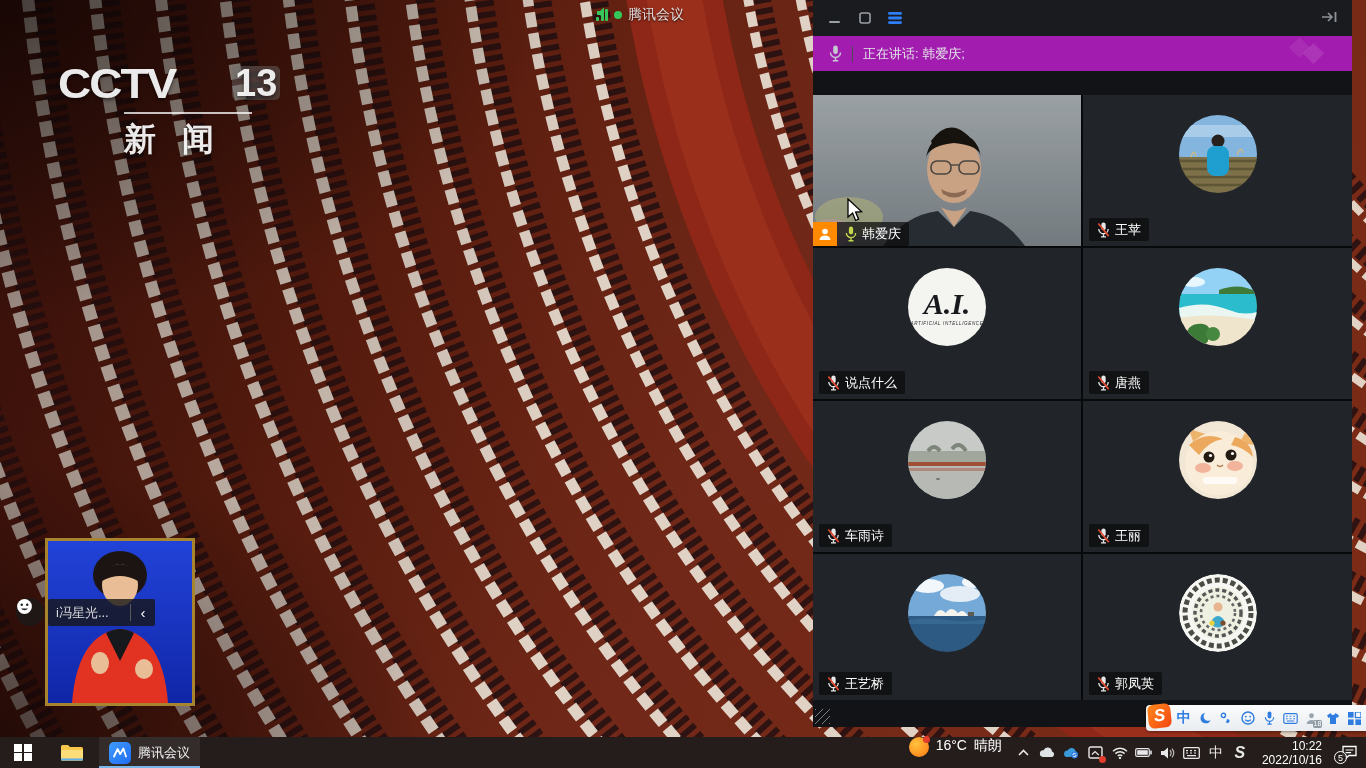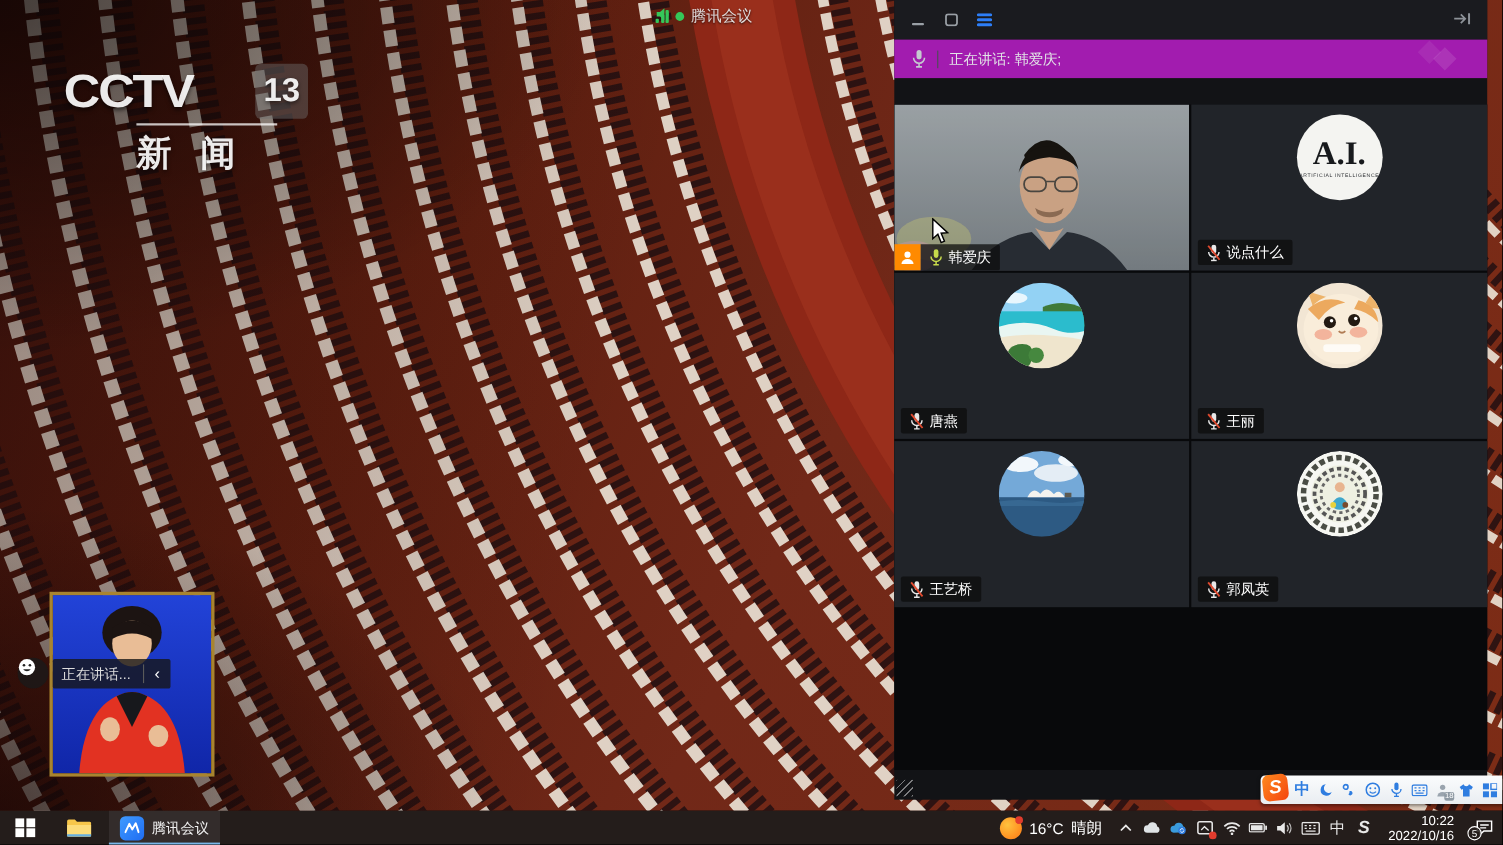--- a/index.html
+++ b/index.html
@@ -15,22 +15,22 @@
   .hall .vignette{position:absolute;inset:0;pointer-events:none;
     background:
       radial-gradient(900px 520px at 0% 0%, rgba(0,0,0,.55), transparent 62%),
       radial-gradient(760px 460px at 0% 100%, rgba(15,4,4,.62), transparent 60%),
       linear-gradient(100deg, rgba(35,9,7,.38), transparent 42%);}
 
   
   .cctv{left:58px;top:56px;color:rgba(252,252,252,.93);text-shadow:0 2px 4px rgba(0,0,0,.55);}
   .cctv .row1{display:flex;align-items:center;gap:47px;}
   .cctv .word{font-size:46px;font-weight:bold;letter-spacing:-2px;transform:scaleY(.92);}
-  .cctv .num{margin-left:10px;width:48px;height:50px;border-radius:5px;background:rgba(110,110,110,.45);
-    display:flex;align-items:center;justify-content:center;font-size:30px;font-weight:bold;}
+  .cctv .num{margin-left:10px;width:48px;height:34px;border-radius:5px;background:rgba(110,110,110,.45);
+    display:flex;align-items:center;justify-content:center;font-size:38px;font-weight:bold;}
   .cctv .row2{margin-top:2px;margin-left:66px;font-size:32px;font-weight:bold;letter-spacing:26px;
     border-top:2px solid rgba(255,255,255,.75);padding-top:4px;width:128px;text-align:left;}
 
   
   .share-ind{left:596px;top:6px;display:flex;align-items:center;gap:6px;
     color:rgba(235,235,235,.92);font-size:14px;text-shadow:0 1px 2px rgba(0,0,0,.8);}
   .sigbars{display:flex;align-items:flex-end;gap:1.5px;height:12px;}
   .sigbars i{display:block;width:3px;background:#35c759;border-radius:1px;}
   .dot-green{width:8px;height:8px;border-radius:50%;background:#35c759;}
 
@@ -55,21 +55,21 @@
   .speakbar{position:absolute;left:0;top:36px;width:100%;height:35px;background:#a21caf;display:flex;align-items:center;}
   .speakbar .divider{width:1px;height:16px;background:#4a4e54;margin:0 10px 0 10px;}
   .speakbar .txt{color:#e2e4e7;font-size:13px;}
   .wm{position:absolute;right:16px;top:40px;width:44px;height:28px;}
   .wm i{position:absolute;width:15px;height:15px;background:rgba(255,255,255,.07);transform:rotate(45deg);}
   .wm i.b{left:14px;top:6px;background:rgba(255,255,255,.11);}
 
   .grid{position:absolute;left:0;top:95px;width:539px;height:605px;display:grid;
     grid-template-columns:268px 269px;grid-template-rows:151px 151px 151px 146px;gap:2px;background:#08090b;}
   .tile{position:relative;background:#212429;overflow:hidden;}
-  .avatar{position:absolute;left:50%;top:9px;transform:translateX(-50%);width:78px;height:78px;border-radius:50%;overflow:hidden;}
+  .avatar{position:absolute;left:50%;top:20px;transform:translateX(-50%);width:78px;height:78px;border-radius:50%;overflow:hidden;font-style:italic;}
   .nametag{position:absolute;left:6px;bottom:5px;height:23px;display:flex;align-items:center;gap:5px;
     background:rgba(12,12,12,.74);border-radius:2px;padding:0 8px;color:#fff;font-size:13px;white-space:nowrap;}
   .nametag-host{left:24px;bottom:0;height:24px;border-radius:0 2px 2px 0;}
   .hostbadge{position:absolute;left:0;bottom:0;width:24px;height:24px;background:#ff8a00;
     display:flex;align-items:center;justify-content:center;}
   .mic{display:flex;align-items:center;}
 
   .resize-corner{position:absolute;left:2px;bottom:3px;width:15px;height:15px;
     background:repeating-linear-gradient(135deg,rgba(255,255,255,.45) 0 1px,transparent 1px 5px);}
 
@@ -88,21 +88,21 @@
   
   .taskbar{left:0;top:737px;width:1366px;height:31px;background:#241d1b;display:flex;align-items:stretch;color:#eee;}
   .tb-start{width:46px;display:flex;align-items:center;justify-content:center;}
   .winlogo{display:grid;grid-template-columns:8px 8px;grid-template-rows:8px 8px;gap:1.5px;}
   .winlogo i{background:#fff;}
   .app{display:flex;align-items:center;gap:7px;padding:0 10px;position:relative;}
   .app.active{background:rgba(255,255,255,.07);}
   .app.active::after{content:"";position:absolute;left:0;bottom:0;width:100%;height:2px;background:#79b8ea;}
   .app .lbl{font-size:13px;color:#f0f0f0;white-space:nowrap;}
   .tb-right{margin-left:auto;display:flex;align-items:stretch;}
-  .weather{display:flex;align-items:center;gap:7px;padding:0 10px;}
+  .weather{display:flex;gap:7px;padding:0 10px;}
   .sun{position:relative;width:20px;height:20px;border-radius:50%;background:radial-gradient(circle at 35% 35%,#ffc23e,#ff8d1f 70%);}
   .sun::after{content:"";position:absolute;right:-1px;top:-1px;width:7px;height:7px;border-radius:50%;background:#e23c2d;}
   .weather .wtxt{font-size:14px;color:#fff;}
   .tray{display:flex;align-items:center;}
   .tray .ti{width:24px;height:31px;display:flex;align-items:center;justify-content:center;color:#e8e8e8;}
   .ime-zh{font-size:14px;color:#fff;}
   .sg-s{font-size:16px;font-weight:bold;font-style:italic;color:#ff5a1e;}
   .clock{display:flex;flex-direction:column;justify-content:center;align-items:flex-end;padding:0 10px;
     font-size:12px;line-height:14px;color:#fff;}
   .notif{position:relative;width:34px;display:flex;align-items:center;justify-content:center;}
@@ -225,21 +225,21 @@
 
     <div class="abs emoji-btn">
       <svg width="17" height="17" viewBox="0 0 17 17">
         <circle cx="8.5" cy="8.5" r="7.4" fill="#fff"></circle>
         <circle cx="5.8" cy="6.8" r="1.2" fill="#222"></circle>
         <circle cx="11.2" cy="6.8" r="1.2" fill="#222"></circle>
         <path d="M5 10.4a4.4 4.4 0 0 0 7 0z" fill="#222"></path>
       </svg>
     </div>
     <div class="abs comment-bar">
-      <span class="ph">正在讲话...</span>
+      <span class="ph">i冯星光...</span>
       <span class="sep"></span>
       <span class="collapse">‹</span>
     </div>
   </div>
 
   <div class="abs meet">
 
     <div class="meet-titlebar">
       <span class="tb-btn">
         <svg width="12" height="12" viewBox="0 0 12 12">
@@ -315,20 +315,44 @@
             <svg width="12" height="16" viewBox="0 0 13 17">
               <rect x="4.2" y="0.5" width="4.6" height="8.5" rx="2.3" fill="#c6d94b"></rect>
               <path d="M1.5 7.5a5 5 0 0 0 10 0" stroke="#c6d94b" stroke-width="1.5" fill="none"></path>
               <path d="M6.5 13v2.2M3.8 15.8h5.4" stroke="#c6d94b" stroke-width="1.5"></path>
             </svg>
           </span>
           <span>韩爱庆</span>
         </span>
       </div>
 
+      <div class="tile">
+        <span class="avatar">
+          <svg width="78" height="78" viewBox="0 0 78 78">
+            <rect width="78" height="44" fill="#84b5de"></rect>
+            <rect y="10" width="78" height="12" fill="#a9cce8"></rect>
+            <rect y="42" width="78" height="36" fill="#7c7148"></rect>
+            <path d="M0 46h78M0 54h78M0 62h78M0 70h78" stroke="#5f5636" stroke-width="2.5"></path>
+            <path d="M58 40 q4 -10 6 -2 M12 42 q3 -9 5 -1" stroke="#cbb98a" stroke-width="1.5" fill="none"></path>
+            <circle cx="39" cy="26" r="6.5" fill="#27211e"></circle>
+            <rect x="28" y="31" width="22" height="30" rx="8" fill="#1f9fd0"></rect>
+          </svg>
+        </span>
+        <span class="nametag">
+          <span class="mic">
+            <svg width="13" height="16" viewBox="0 0 13 17">
+              <rect x="4.2" y="0.5" width="4.6" height="8.5" rx="2.3" fill="#e8e8e8"></rect>
+              <path d="M1.5 7.5a5 5 0 0 0 10 0" stroke="#e8e8e8" stroke-width="1.4" fill="none"></path>
+              <path d="M6.5 13v2.2M3.8 15.8h5.4" stroke="#e8e8e8" stroke-width="1.4"></path>
+              <line x1="1" y1="1.5" x2="12" y2="15" stroke="#e04a2f" stroke-width="1.8"></line>
+            </svg>
+          </span>
+          <span>王苹</span>
+        </span>
+      </div>
 
       <div class="tile">
         <span class="avatar" style="background:#f4f4f1;display:flex;flex-direction:column;align-items:center;justify-content:center;">
           <span style="font-family:'Liberation Serif',serif;font-weight:bold;font-size:30px;color:#17191c;line-height:30px;">A.I.</span>
           <span style="font-size:4.6px;letter-spacing:.6px;color:#2c2f33;margin-top:2px;">ARTIFICIAL INTELLIGENCE</span>
         </span>
         <span class="nametag">
           <span class="mic">
             <svg width="13" height="16" viewBox="0 0 13 17">
               <rect x="4.2" y="0.5" width="4.6" height="8.5" rx="2.3" fill="#e8e8e8"></rect>
@@ -360,20 +384,44 @@
               <rect x="4.2" y="0.5" width="4.6" height="8.5" rx="2.3" fill="#e8e8e8"></rect>
               <path d="M1.5 7.5a5 5 0 0 0 10 0" stroke="#e8e8e8" stroke-width="1.4" fill="none"></path>
               <path d="M6.5 13v2.2M3.8 15.8h5.4" stroke="#e8e8e8" stroke-width="1.4"></path>
               <line x1="1" y1="1.5" x2="12" y2="15" stroke="#e04a2f" stroke-width="1.8"></line>
             </svg>
           </span>
           <span>唐燕</span>
         </span>
       </div>
 
+      <div class="tile">
+        <span class="avatar">
+          <svg width="78" height="78" viewBox="0 0 78 78">
+            <rect width="78" height="78" fill="#c7cac6"></rect>
+            <rect y="30" width="78" height="12" fill="#979d92" opacity=".8"></rect>
+            <path d="M20 30 q6 -8 12 0 M44 28 q7 -9 14 2" stroke="#7e857a" stroke-width="4" fill="none"></path>
+            <rect y="41" width="78" height="4" fill="#9e4f36"></rect>
+            <rect y="45" width="78" height="33" fill="#b7bab4"></rect>
+            <rect y="47" width="78" height="3" fill="#a8493a" opacity=".45"></rect>
+            <ellipse cx="30" cy="58" rx="2" ry="1" fill="#6d736a"></ellipse>
+          </svg>
+        </span>
+        <span class="nametag">
+          <span class="mic">
+            <svg width="13" height="16" viewBox="0 0 13 17">
+              <rect x="4.2" y="0.5" width="4.6" height="8.5" rx="2.3" fill="#e8e8e8"></rect>
+              <path d="M1.5 7.5a5 5 0 0 0 10 0" stroke="#e8e8e8" stroke-width="1.4" fill="none"></path>
+              <path d="M6.5 13v2.2M3.8 15.8h5.4" stroke="#e8e8e8" stroke-width="1.4"></path>
+              <line x1="1" y1="1.5" x2="12" y2="15" stroke="#e04a2f" stroke-width="1.8"></line>
+            </svg>
+          </span>
+          <span>车雨诗</span>
+        </span>
+      </div>
 
       <div class="tile">
         <span class="avatar">
           <svg width="78" height="78" viewBox="0 0 78 78">
             <rect width="78" height="78" fill="#f2e6d4"></rect>
             <path d="M16 26 L10 8 L30 14 Z" fill="#edb36a"></path>
             <path d="M60 22 L70 6 L76 24 Z" fill="#edb36a"></path>
             <ellipse cx="40" cy="42" rx="34" ry="32" fill="#f9edda"></ellipse>
             <path d="M10 24 Q26 10 44 18 Q30 20 20 34 Z" fill="#eca95e"></path>
             <path d="M56 16 Q72 20 74 36 Q64 26 52 24 Z" fill="#eca95e"></path>

